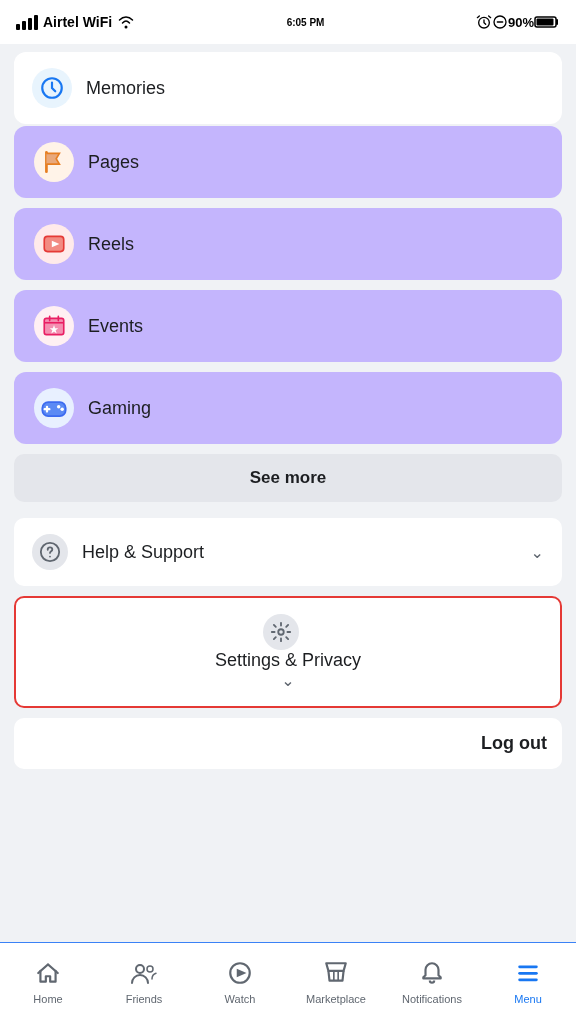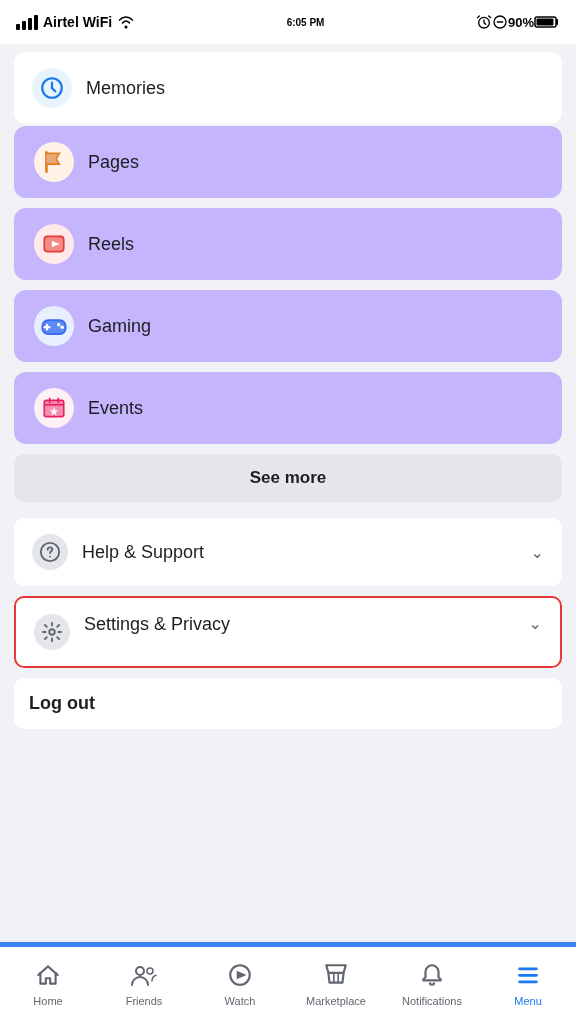--- a/index.html
+++ b/index.html
@@ -105,23 +105,25 @@
       font-size: 16px;
       color: #606770;
     }
 
     
     .settings-row {
       background: #fff;
       border: 2.5px solid #e53935;
       border-radius: 10px;
       display: flex;
-      padding: 16px 18px;
+      align-items: center;
+      padding: 16px 2px;
       cursor: pointer;
       margin-bottom: 10px;
+      flex-direction: column;
     }
     .settings-icon {
       width: 36px;
       height: 36px;
       border-radius: 50%;
       background: #e4e6eb;
       display: flex;
       align-items: center;
       justify-content: center;
       font-size: 18px;
@@ -132,38 +134,38 @@
       font-size: 18px;
       font-weight: 500;
       color: #1c1e21;
       flex: 1;
     }
 
     
     .logout-btn {
       background: #fff;
       border-radius: 10px;
-      text-align: left;
+      text-align: right;
       padding: 15px;
       margin-bottom: 12px;
       cursor: pointer;
       font-size: 18px;
       font-weight: 600;
       color: #1c1e21;
     }
 
     
     .bottom-nav {
       position: fixed;
       bottom: 0;
       left: 0;
       width: 576px;
       height: 82px;
       background: #fff;
-      border-top: 5px solid #3b82f6;
+      border-top: 1px solid #3b82f6;
       display: flex;
       align-items: center;
       justify-content: space-around;
       padding-bottom: 10px;
     }
     .nav-item {
       display: flex;
       flex-direction: column;
       align-items: center;
       gap: 3px;
@@ -278,43 +280,43 @@
 
       <svg width="26" height="26" viewBox="0 0 24 24" fill="none">
         <rect x="3" y="5" width="18" height="14" rx="3" fill="#f28b82" stroke="#e53935" stroke-width="1.5"></rect>
         <polygon points="10,9 17,12 10,15" fill="#fff"></polygon>
       </svg>
     </div>
     <span class="menu-item-label">Reels</span>
   </div>
 
   <div class="menu-item">
+    <div class="menu-item-icon" style="background:#fff0f3;">
+
+      <svg width="26" height="26" viewBox="0 0 24 24" fill="none">
+        <rect x="3" y="5" width="18" height="15" rx="2" fill="#f48fb1" stroke="#e91e63" stroke-width="1.5"></rect>
+        <path d="M3 9h18" stroke="#e91e63" stroke-width="1.5"></path>
+        <path d="M8 3v4M16 3v4" stroke="#e91e63" stroke-width="1.5" stroke-linecap="round"></path>
+        <polygon points="12,11 13,14 16,14 13.5,16 14.5,19 12,17 9.5,19 10.5,16 8,14 11,14" fill="#fff"></polygon>
+      </svg>
+    </div>
+    <span class="menu-item-label">Events</span>
+  </div>
+
+  <div class="menu-item">
     <div class="menu-item-icon" style="background:#e8f0ff;">
 
       <svg width="28" height="28" viewBox="0 0 24 24" fill="none">
         <rect x="2" y="7" width="20" height="12" rx="5" fill="#5b8af4" stroke="#3b6af0" stroke-width="1.5"></rect>
         <circle cx="16" cy="11" r="1.5" fill="#fff"></circle>
         <circle cx="19" cy="13" r="1.5" fill="#fff"></circle>
         <path d="M6 11v4M4 13h4" stroke="#fff" stroke-width="2" stroke-linecap="round"></path>
       </svg>
     </div>
     <span class="menu-item-label">Gaming</span>
-  </div>
-
-  <div class="menu-item">
-    <div class="menu-item-icon" style="background:#fff0f3;">
-
-      <svg width="26" height="26" viewBox="0 0 24 24" fill="none">
-        <rect x="3" y="5" width="18" height="15" rx="2" fill="#f48fb1" stroke="#e91e63" stroke-width="1.5"></rect>
-        <path d="M3 9h18" stroke="#e91e63" stroke-width="1.5"></path>
-        <path d="M8 3v4M16 3v4" stroke="#e91e63" stroke-width="1.5" stroke-linecap="round"></path>
-        <polygon points="12,11 13,14 16,14 13.5,16 14.5,19 12,17 9.5,19 10.5,16 8,14 11,14" fill="#fff"></polygon>
-      </svg>
-    </div>
-    <span class="menu-item-label">Events</span>
   </div>
 
   <div class="see-more-btn">
     <span>See more</span>
   </div>
 
   <div class="help-section">
     <div class="help-row">
       <div class="expandable-icon">
 

